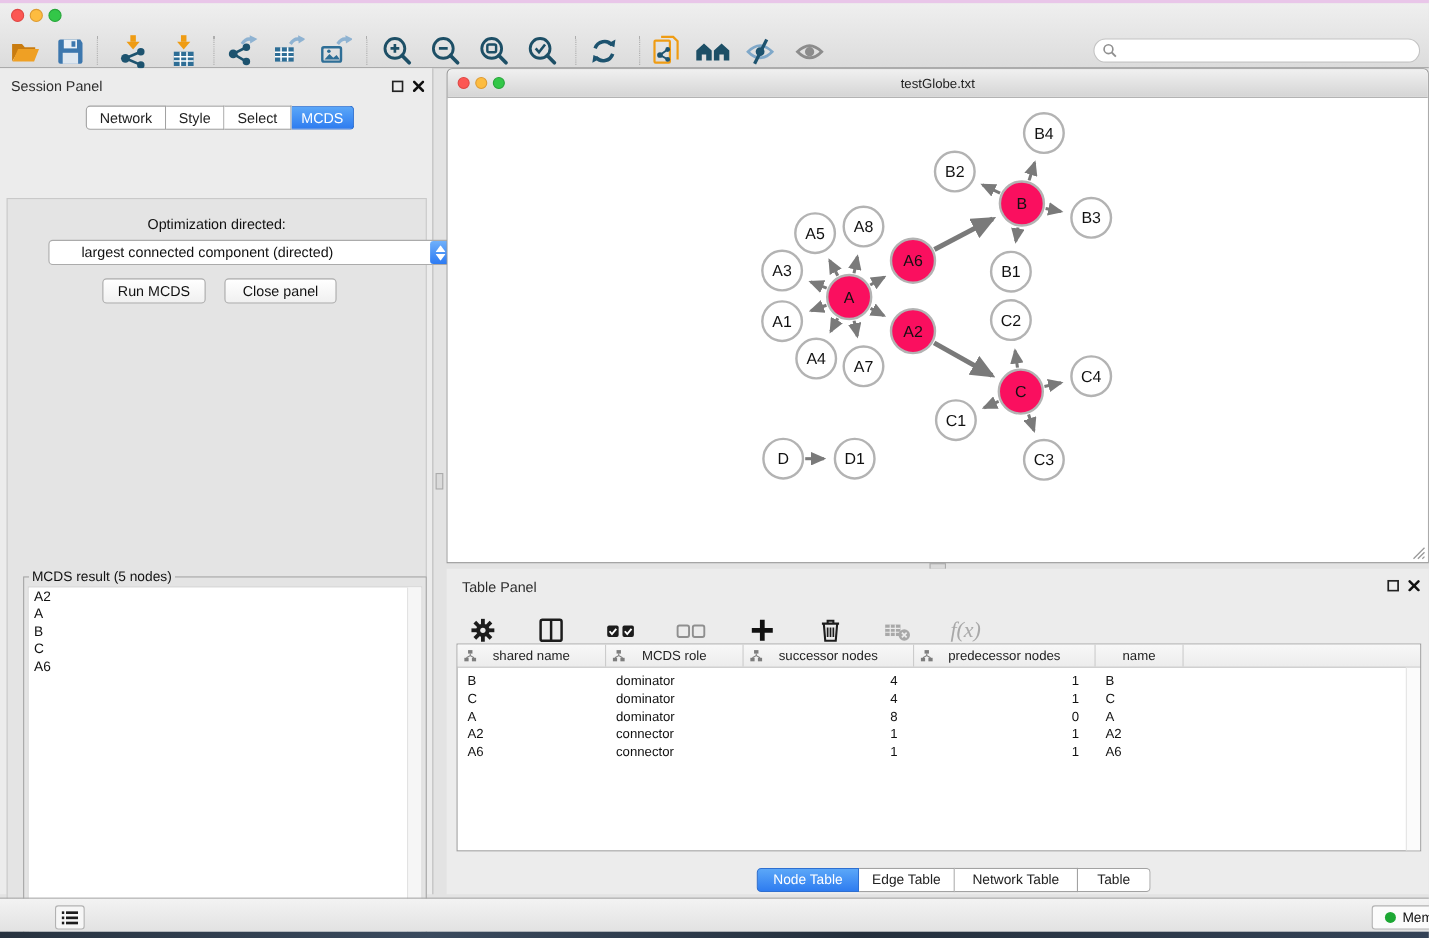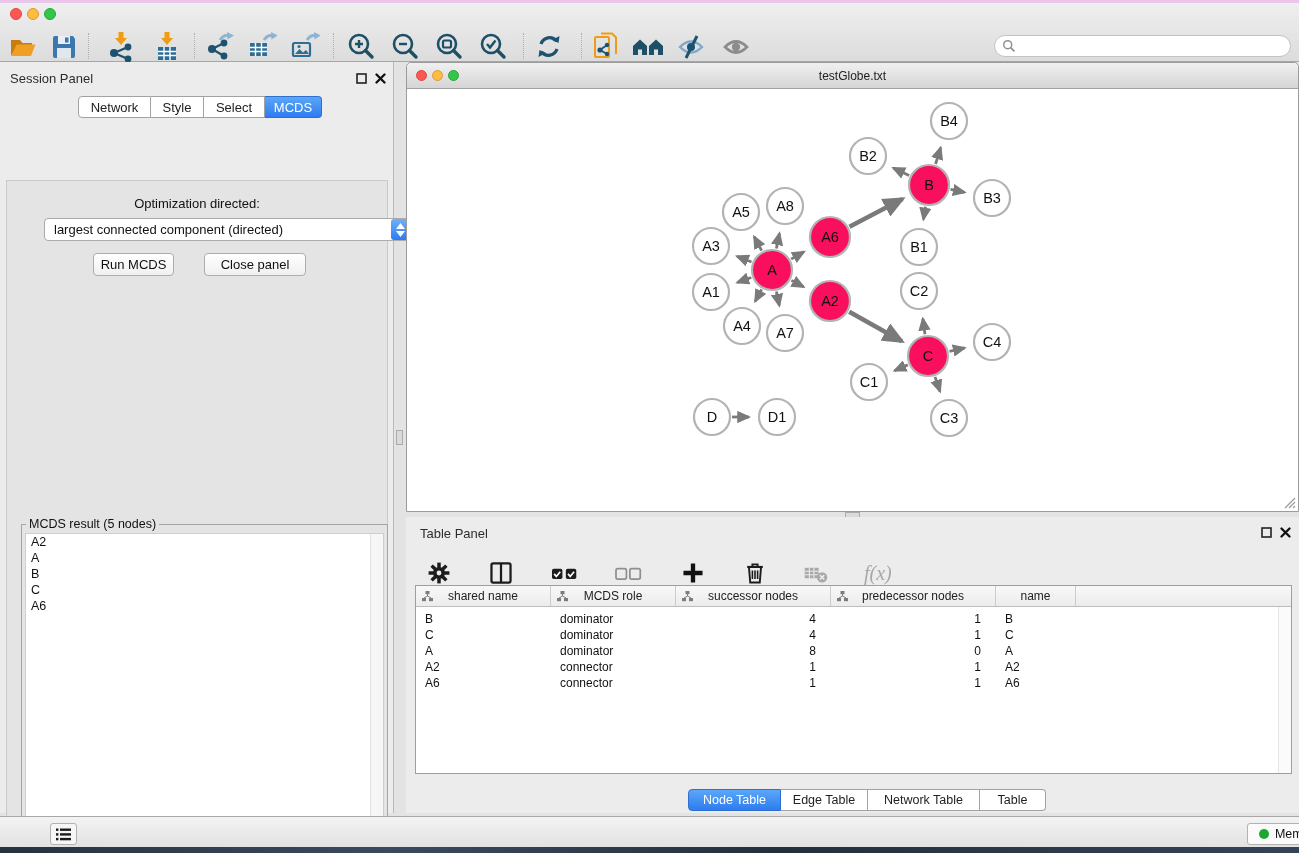--- a/index.html
+++ b/index.html
@@ -26,21 +26,21 @@
   .panel-title { font-size:13px; color:#2d2d2d; }
   .tabs { display:flex; height:22px; font-size:13px; }
   .tab { background:#fff; border:1px solid #a2a2a2; border-left:none; color:#222;
          display:flex; align-items:center; justify-content:center; }
   .tab:first-child { border-left:1px solid #a2a2a2; border-radius:4px 0 0 4px; }
   .tab:last-child { border-radius:0 4px 4px 0; }
   .tab.active { background:linear-gradient(#5ba7f8,#2e7cf0); border-color:#2e6fd0; color:#fff; }
   .panel-body { left:6px; top:118px; width:382px; height:690px; background:#e4e4e4; border:1px solid #c9c9c9; }
   .opt-label { width:100%; text-align:center; font-size:13px; color:#111; }
   .dropdown { left:37px; top:37px; width:368px; height:23px; background:#fff; border:1px solid #ababab;
-              border-radius:4px; display:flex; align-items:center; font-size:13px; color:#111; }
+              border-radius:4px; display:flex; align-items:center; font-size:13px; color:#111;padding-left:20px; }
   .dropdown .dd-text { padding-left:9px; flex:1; white-space:nowrap; overflow:hidden; }
   .dd-stepper { width:19px; height:21px; margin:0; border-radius:3px; background:linear-gradient(#6fb0fb,#2d7bf3);
                 display:flex; flex-direction:column; align-items:center; justify-content:center; gap:2px; margin-right:1px; }
   .aqua-btn { height:23px; background:linear-gradient(#ffffff,#f0f0f0); border:1px solid #adadad;
               border-radius:4px; font-size:13px; color:#111; display:flex; align-items:center; justify-content:center;
               font-family:"Liberation Sans", sans-serif; }
   fieldset.result { left:14px; top:336px; width:367px; height:345px; border:1px solid #a5a5a5; position:absolute;
                     background:#e4e4e4; }
   fieldset.result legend { font-size:12.5px; color:#111; margin-left:4px; padding:0 3px; }
   .result-list { position:absolute; left:3px; right:3px; top:2px; bottom:4px; background:#fff; border:1px solid #cfcfcf; }
@@ -268,21 +268,21 @@
       <span class="dd-text">largest connected component (directed)</span>
       <span class="dd-stepper">
         <svg width="9" height="6" viewBox="0 0 9 6">
             <path d="M4.5 0 L9 6 H0 Z" fill="#fff"></path>
           </svg>
         <svg width="9" height="6" viewBox="0 0 9 6">
             <path d="M4.5 6 L0 0 H9 Z" fill="#fff"></path>
           </svg>
       </span>
     </div>
-    <div class="abs aqua-btn" style="left:86px; top:72px; width:81px;">
+    <div class="abs aqua-btn" style="left:86px; top:72px; width:94px;">
       <span>Run MCDS</span>
     </div>
     <div class="abs aqua-btn" style="left:197px; top:72px; width:102px;">
       <span>Close panel</span>
     </div>
 
     <fieldset class="result">
       <legend>MCDS result (5 nodes)</legend>
       <div class="result-list">
         <div class="result-item">A2</div>

